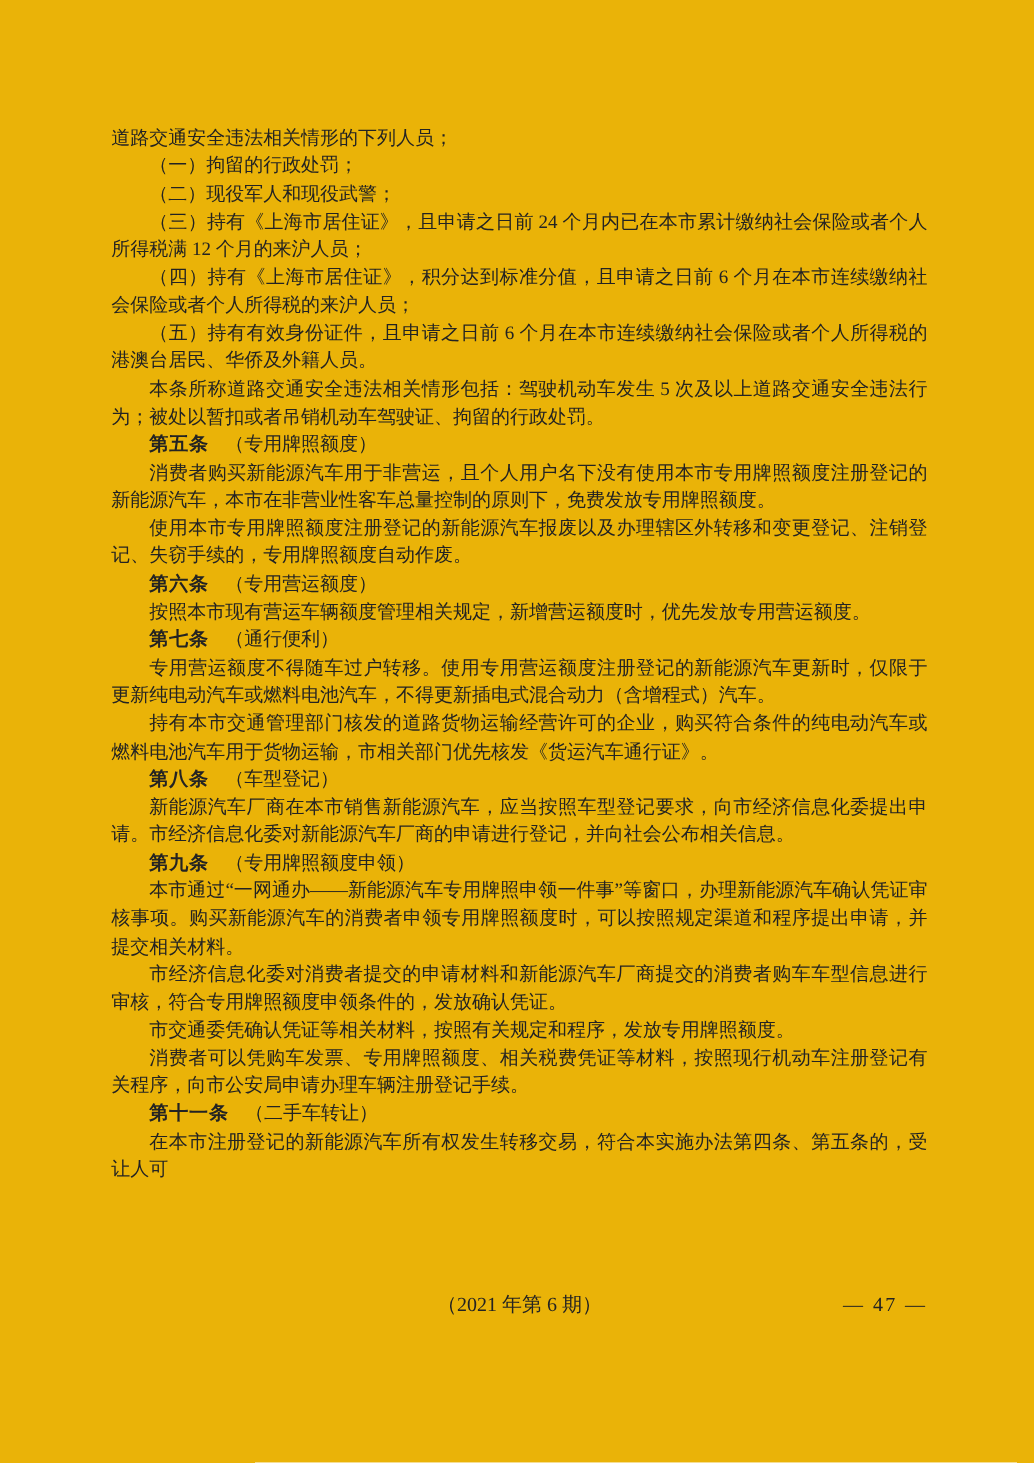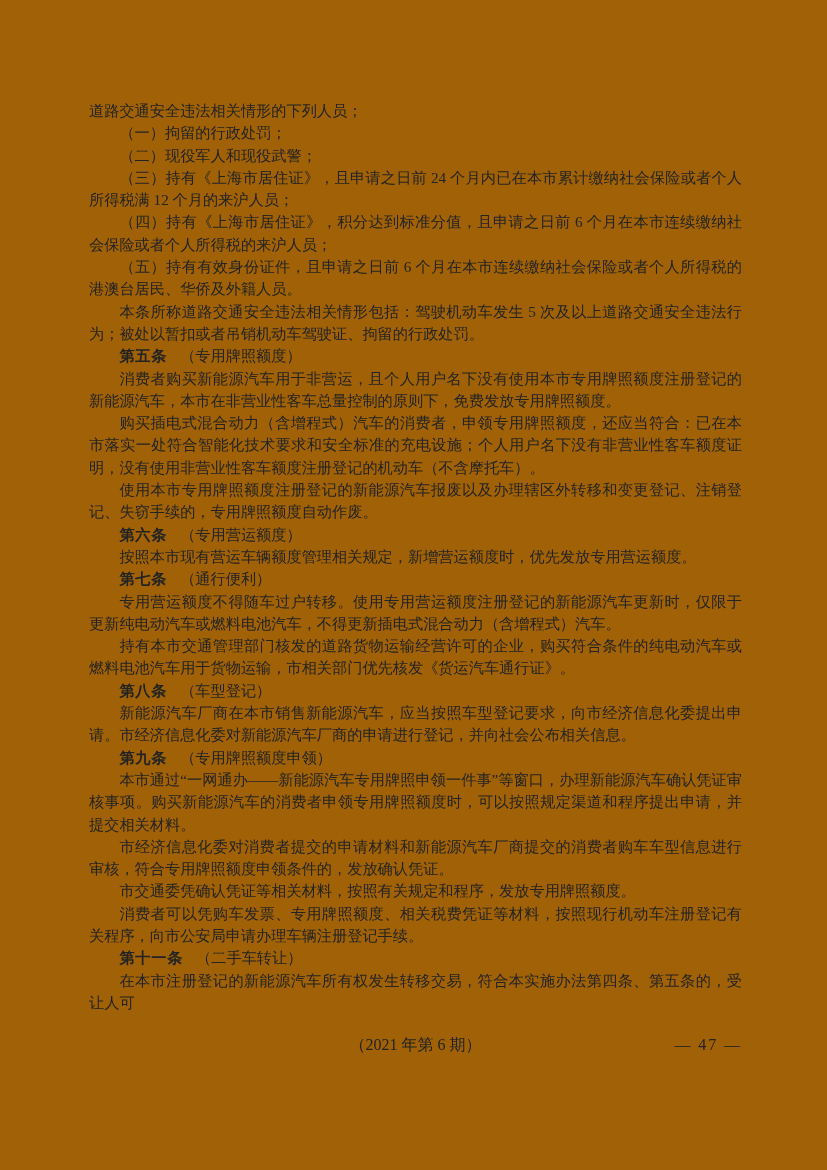--- a/index.html
+++ b/index.html
@@ -4,21 +4,21 @@
 <style>
   html, body {
     margin: 0;
     padding: 0;
     background: #ffffff;
   }
   .page {
     position: relative;
     width: 827px;
     height: 1170px;
-    background: #a16207;
+    background: #eab308;
     font-family: "Liberation Serif", "DejaVu Serif", serif;
     color: #232323;
     overflow: hidden;
   }
   .body-text {
     position: absolute;
     left: 89px;
     top: 100px;
     width: 653px;
     font-size: 15.2px;
@@ -67,21 +67,20 @@
   <div class="body-text">
       <p class="para">道路交通安全违法相关情形的下列人员；</p>
       <p class="para indent">（一）拘留的行政处罚；</p>
       <p class="para indent">（二）现役军人和现役武警；</p>
       <p class="para indent">（三）持有《上海市居住证》，且申请之日前 24 个月内已在本市累计缴纳社会保险或者个人所得税满 12 个月的来沪人员；</p>
       <p class="para indent">（四）持有《上海市居住证》，积分达到标准分值，且申请之日前 6 个月在本市连续缴纳社会保险或者个人所得税的来沪人员；</p>
       <p class="para indent">（五）持有有效身份证件，且申请之日前 6 个月在本市连续缴纳社会保险或者个人所得税的港澳台居民、华侨及外籍人员。</p>
       <p class="para indent">本条所称道路交通安全违法相关情形包括：驾驶机动车发生 5 次及以上道路交通安全违法行为；被处以暂扣或者吊销机动车驾驶证、拘留的行政处罚。</p>
       <p class="para indent"><b class="art-num">第五条</b><span class="art-title">（专用牌照额度）</span></p>
       <p class="para indent">消费者购买新能源汽车用于非营运，且个人用户名下没有使用本市专用牌照额度注册登记的新能源汽车，本市在非营业性客车总量控制的原则下，免费发放专用牌照额度。</p>
-      <p class="para indent">购买插电式混合动力（含增程式）汽车的消费者，申领专用牌照额度，还应当符合：已在本市落实一处符合智能化技术要求和安全标准的充电设施；个人用户名下没有非营业性客车额度证明，没有使用非营业性客车额度注册登记的机动车（不含摩托车）。</p>
       <p class="para indent">使用本市专用牌照额度注册登记的新能源汽车报废以及办理辖区外转移和变更登记、注销登记、失窃手续的，专用牌照额度自动作废。</p>
       <p class="para indent"><b class="art-num">第六条</b><span class="art-title">（专用营运额度）</span></p>
       <p class="para indent">按照本市现有营运车辆额度管理相关规定，新增营运额度时，优先发放专用营运额度。</p>
       <p class="para indent"><b class="art-num">第七条</b><span class="art-title">（通行便利）</span></p>
       <p class="para indent">专用营运额度不得随车过户转移。使用专用营运额度注册登记的新能源汽车更新时，仅限于更新纯电动汽车或燃料电池汽车，不得更新插电式混合动力（含增程式）汽车。</p>
       <p class="para indent">持有本市交通管理部门核发的道路货物运输经营许可的企业，购买符合条件的纯电动汽车或燃料电池汽车用于货物运输，市相关部门优先核发《货运汽车通行证》。</p>
       <p class="para indent"><b class="art-num">第八条</b><span class="art-title">（车型登记）</span></p>
       <p class="para indent">新能源汽车厂商在本市销售新能源汽车，应当按照车型登记要求，向市经济信息化委提出申请。市经济信息化委对新能源汽车厂商的申请进行登记，并向社会公布相关信息。</p>
       <p class="para indent"><b class="art-num">第九条</b><span class="art-title">（专用牌照额度申领）</span></p>
       <p class="para indent">本市通过“一网通办——新能源汽车专用牌照申领一件事”等窗口，办理新能源汽车确认凭证审核事项。购买新能源汽车的消费者申领专用牌照额度时，可以按照规定渠道和程序提出申请，并提交相关材料。</p>

